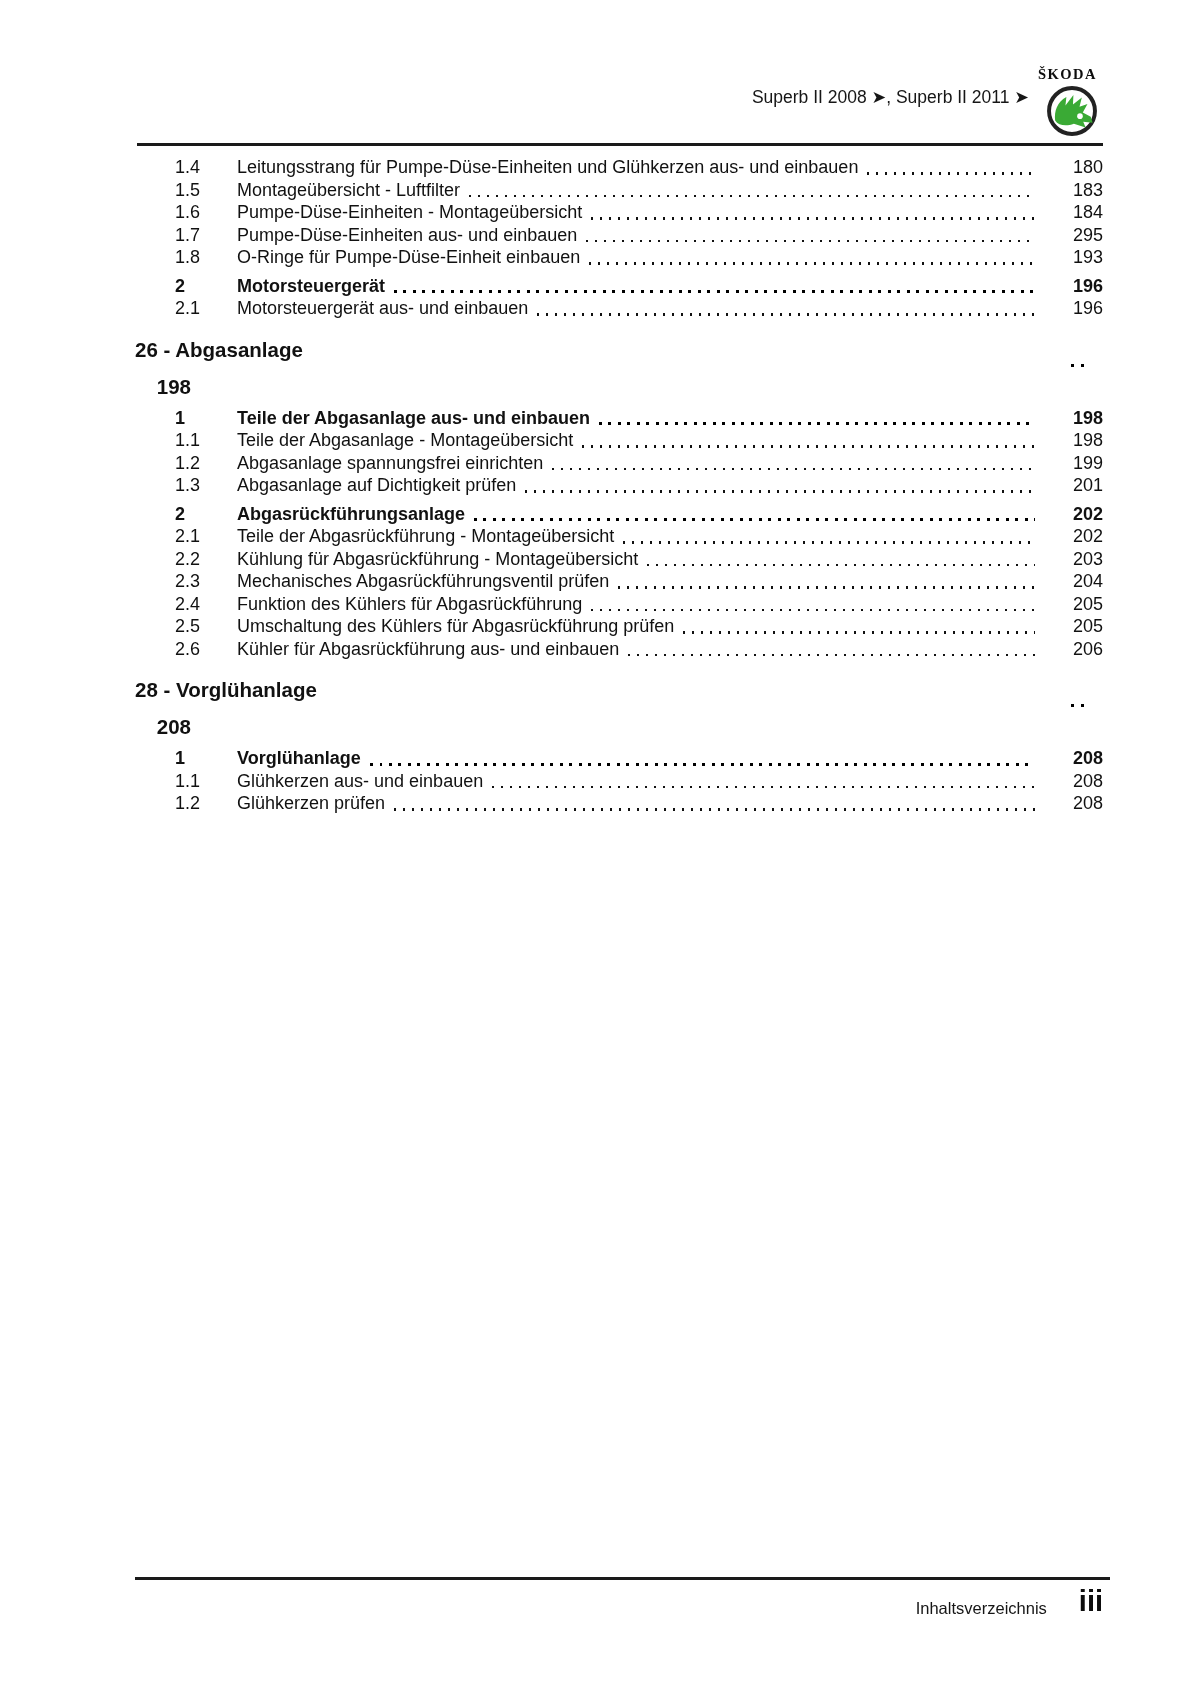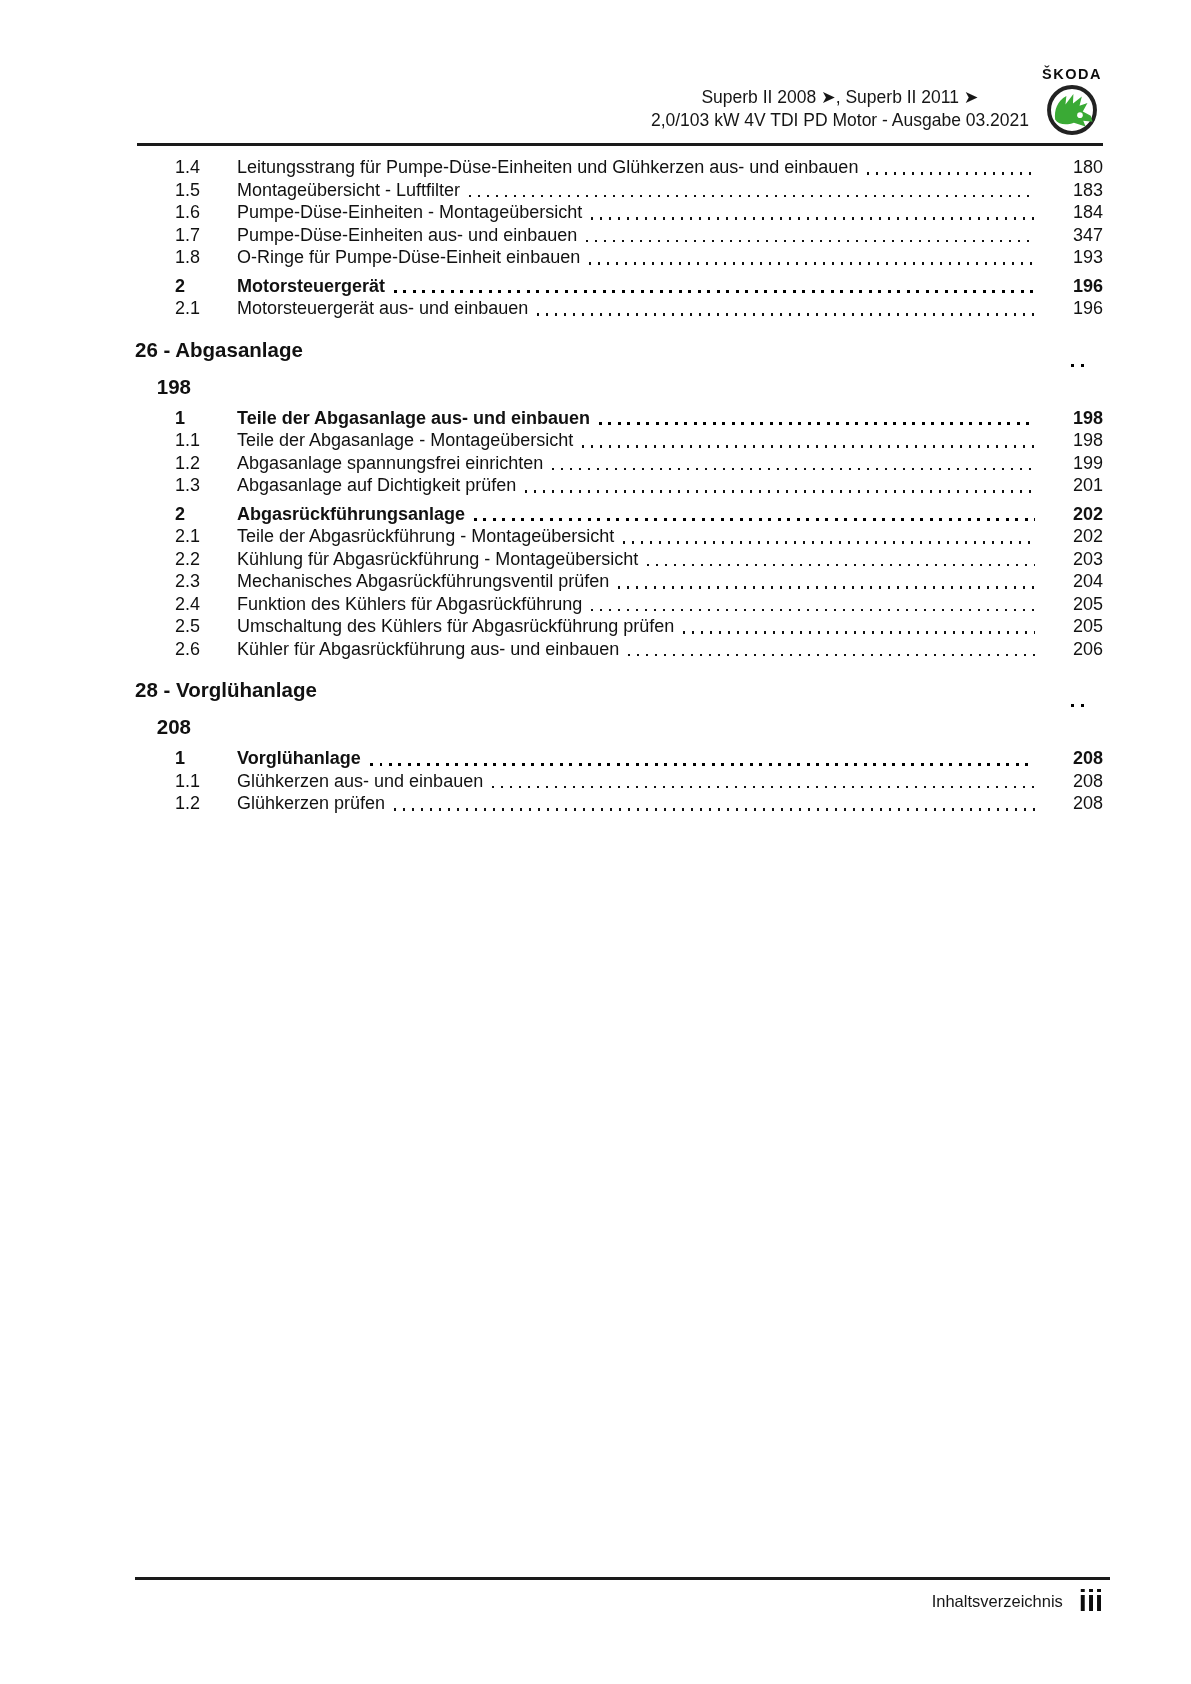--- a/index.html
+++ b/index.html
@@ -16,21 +16,21 @@
   
   .header-text {
     position:absolute; top:86px; right:162px;
     text-align:center;
     font-size:17.5px; line-height:23px;
     white-space:nowrap;
     color:#161616;
   }
   .logo {
     position:absolute; top:66px; left:1038px; width:68px;
-    text-align:center;
+    font-family:Liberation Serif, serif;
   }
   .logo-word {
     font-weight:bold; font-size:14.5px; letter-spacing:1.5px;
     color:#0d0d0d;
   }
   .logo svg { display:block; margin:1px auto 0 auto; }
   .header-rule {
     position:absolute; top:143px; left:137px; width:966px; height:3px;
     background:#1a1a1a;
   }
@@ -71,33 +71,32 @@
   }
   .chapter-row .toc-page { width:56px; }
 
   
   .footer-rule {
     position:absolute; top:1577px; left:135px; width:975px; height:3px;
     background:#1a1a1a;
   }
   .footer {
     position:absolute; top:1585px; right:88px;
-    display:flex; align-items:center;
+    display:flex; align-items:flex-end;gap:16px;
   }
   .footer-label { font-size:16.5px; color:#161616; }
   .footer-page  { font-size:29px; font-weight:bold; margin-left:16px; color:#0d0d0d; }
 </style>
 </head>
 <body>
 
 <div class="page">
 
   <div class="header-text">
     <div>Superb II 2008 ➤, Superb II 2011 ➤</div>
-    <div>2,0/103 kW 4V TDI PD Motor - Ausgabe 03.2021</div>
   </div>
 
   <div class="logo">
     <div class="logo-word">ŠKODA</div>
     <svg width="60" height="54" viewBox="0 0 64 56" aria-hidden="true">
       <circle cx="32" cy="28" r="24.5" fill="#ffffff" stroke="#222222" stroke-width="4.2"></circle>
       <path d="M14 38 C13 28 16 18.5 26 13 L25 22 L33.5 11 L33 21 L42.5 13.5 L40 23.5 L48.5 20.5 L43.5 29.5 L52 34 L54 40.5 L44 39.5 L46.5 45.5 L34 41.5 C26 44.5 17.5 43.5 14 38 Z" fill="#3aaa35"></path>
       <circle cx="40.5" cy="33.5" r="3" fill="#ffffff"></circle>
     </svg>
   </div>
@@ -120,21 +119,21 @@
       <div class="toc-row entry-row">
         <span class="toc-num">1.6</span>
         <span class="toc-title">Pumpe-Düse-Einheiten - Montageübersicht</span>
         <span class="leader"></span>
         <span class="toc-page">184</span>
       </div>
       <div class="toc-row entry-row">
         <span class="toc-num">1.7</span>
         <span class="toc-title">Pumpe-Düse-Einheiten aus- und einbauen</span>
         <span class="leader"></span>
-        <span class="toc-page">347</span>
+        <span class="toc-page">295</span>
       </div>
       <div class="toc-row entry-row">
         <span class="toc-num">1.8</span>
         <span class="toc-title">O-Ringe für Pumpe-Düse-Einheit einbauen</span>
         <span class="leader"></span>
         <span class="toc-page">193</span>
       </div>
       <div class="toc-row entry-row bold-row">
         <span class="toc-num">2</span>
         <span class="toc-title">Motorsteuergerät</span>

